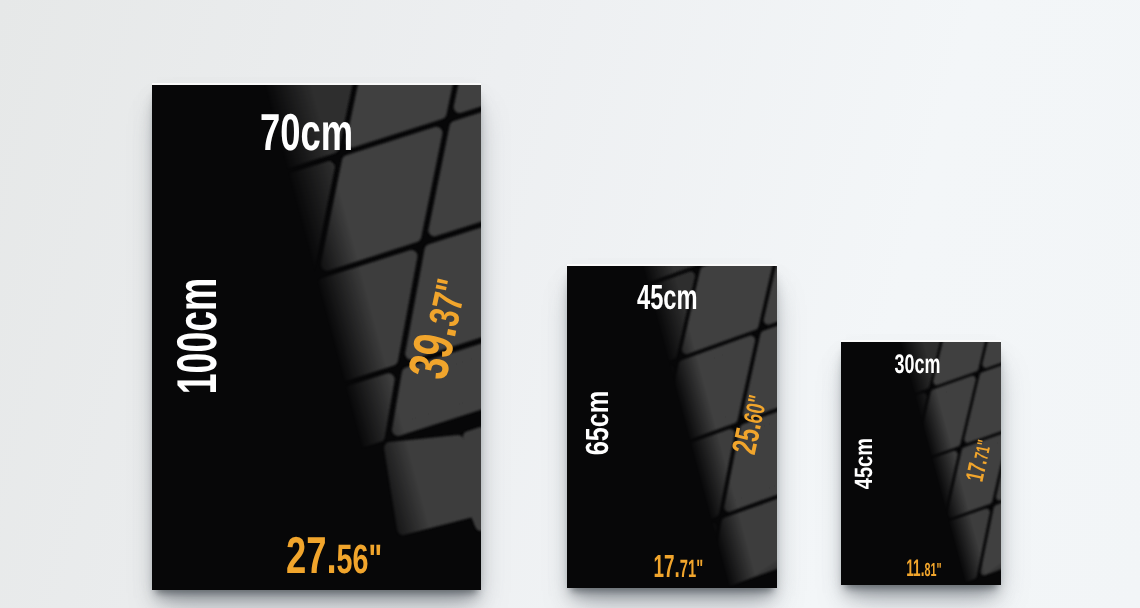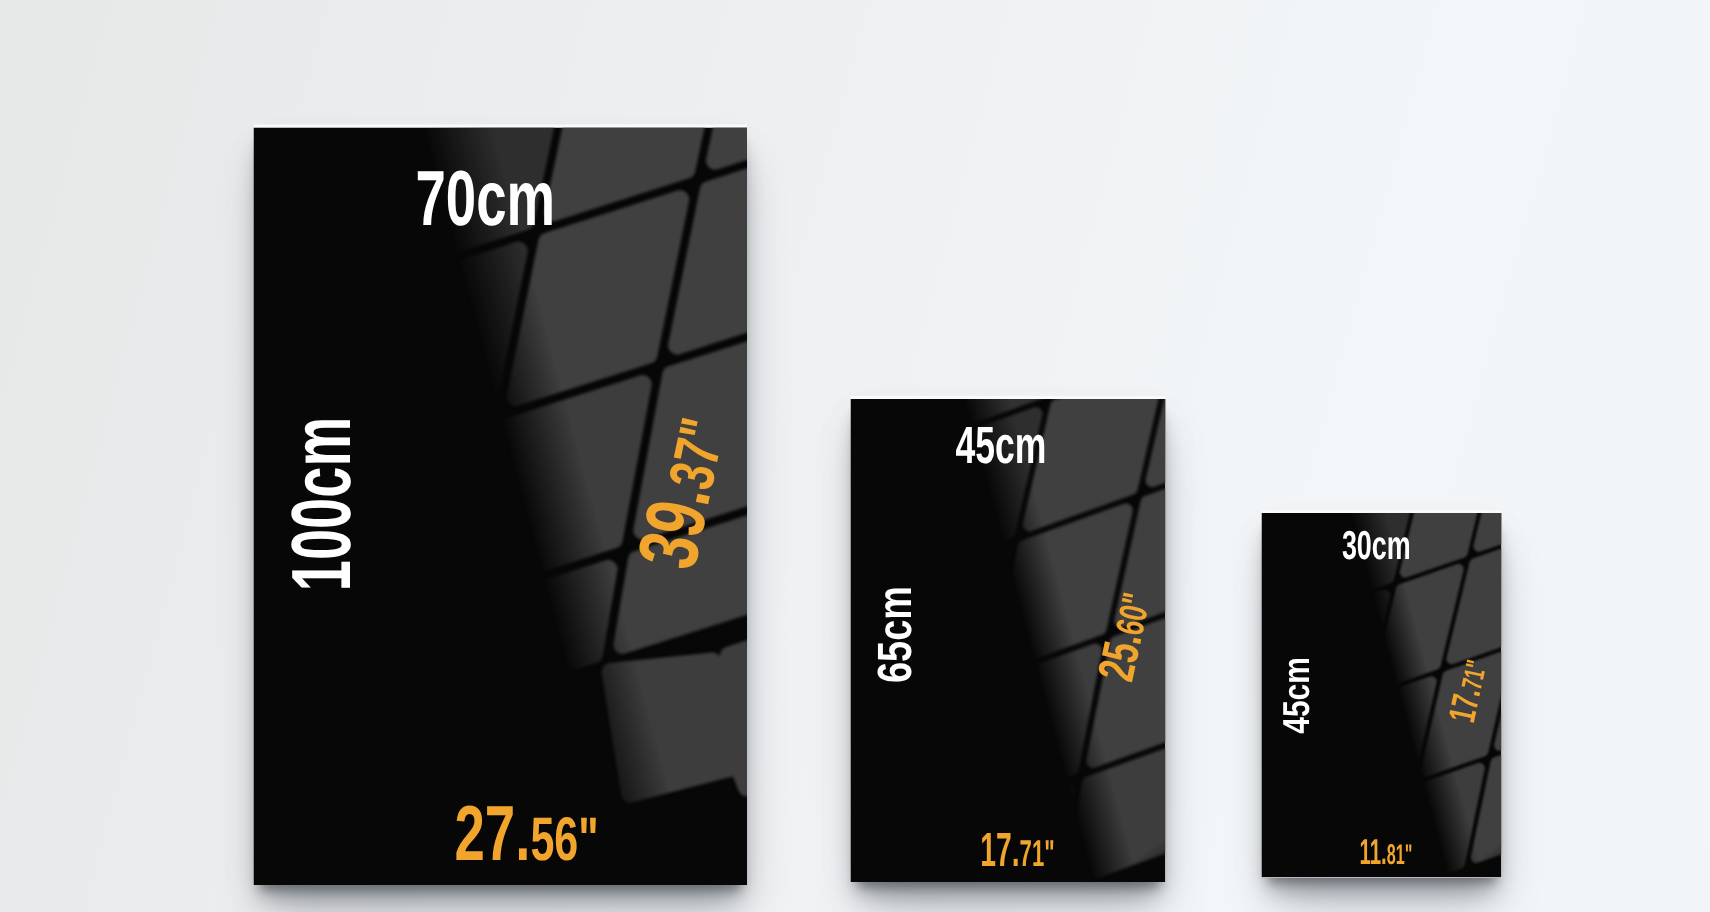--- a/index.html
+++ b/index.html
@@ -6,21 +6,21 @@
  font-family:"Liberation Sans",sans-serif;}
 .poster{position:absolute;border-top:2px solid #fafafa;
  box-shadow:0 7px 7px -4px rgba(70,76,82,0.6), 0 13px 16px -5px rgba(95,101,108,0.55), 2px 22px 30px -8px rgba(115,121,128,0.45);}
 .psvg{display:block;}
 text{font-family:"Liberation Sans",sans-serif;text-rendering:geometricPrecision;}
 </style></head>
 <body>
 
 <div class="stage">
 
-<div class="poster" style="left:169px;top:83px;">
+<div class="poster" style="left:152px;top:83px;">
 <svg class="psvg" width="329" height="505" viewBox="0 0 329 505">
 <defs>
 <clipPath id="clipB">
             <rect x="0" y="0" width="329" height="505"></rect>
           </clipPath>
 <linearGradient id="fadeB" gradientUnits="userSpaceOnUse" x1="111.9" y1="-0.5" x2="156.4" y2="-12.4">
 <stop offset="0" stop-color="#000"></stop>
             <stop offset="1" stop-color="#fff"></stop>
 </linearGradient>
 <linearGradient id="cornerB" gradientUnits="userSpaceOnUse" x1="500" y1="600" x2="510" y2="610">

